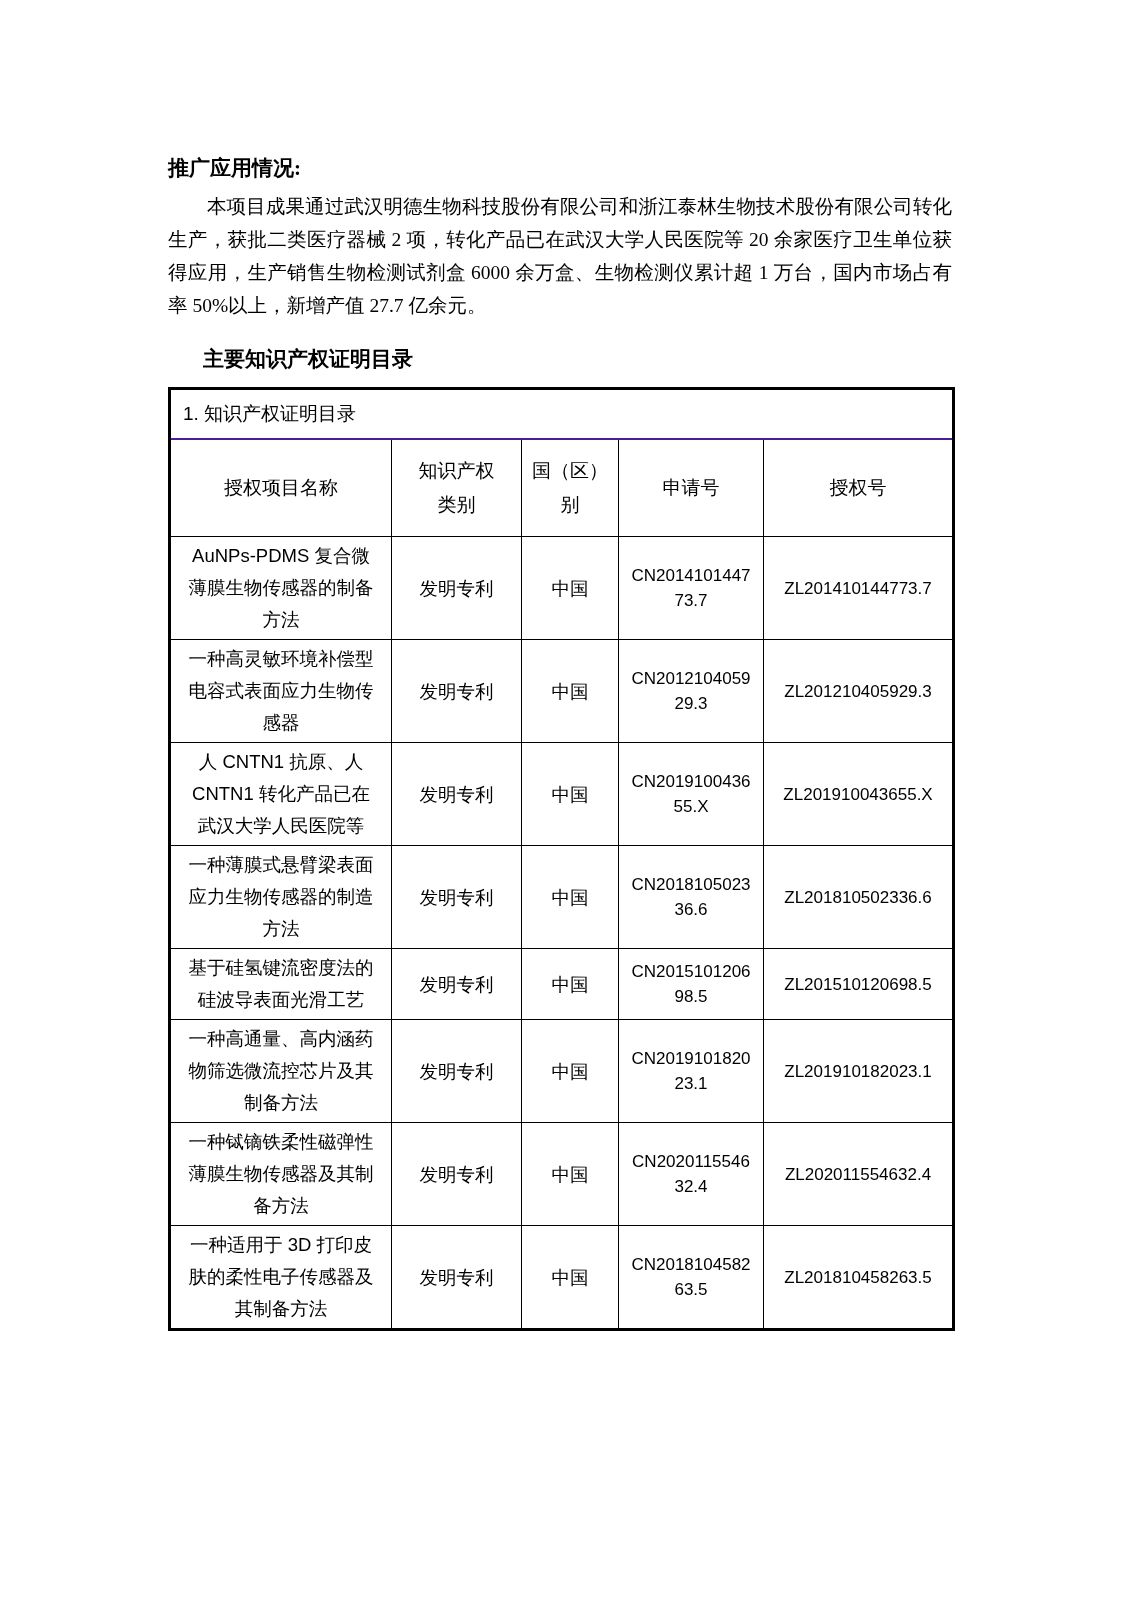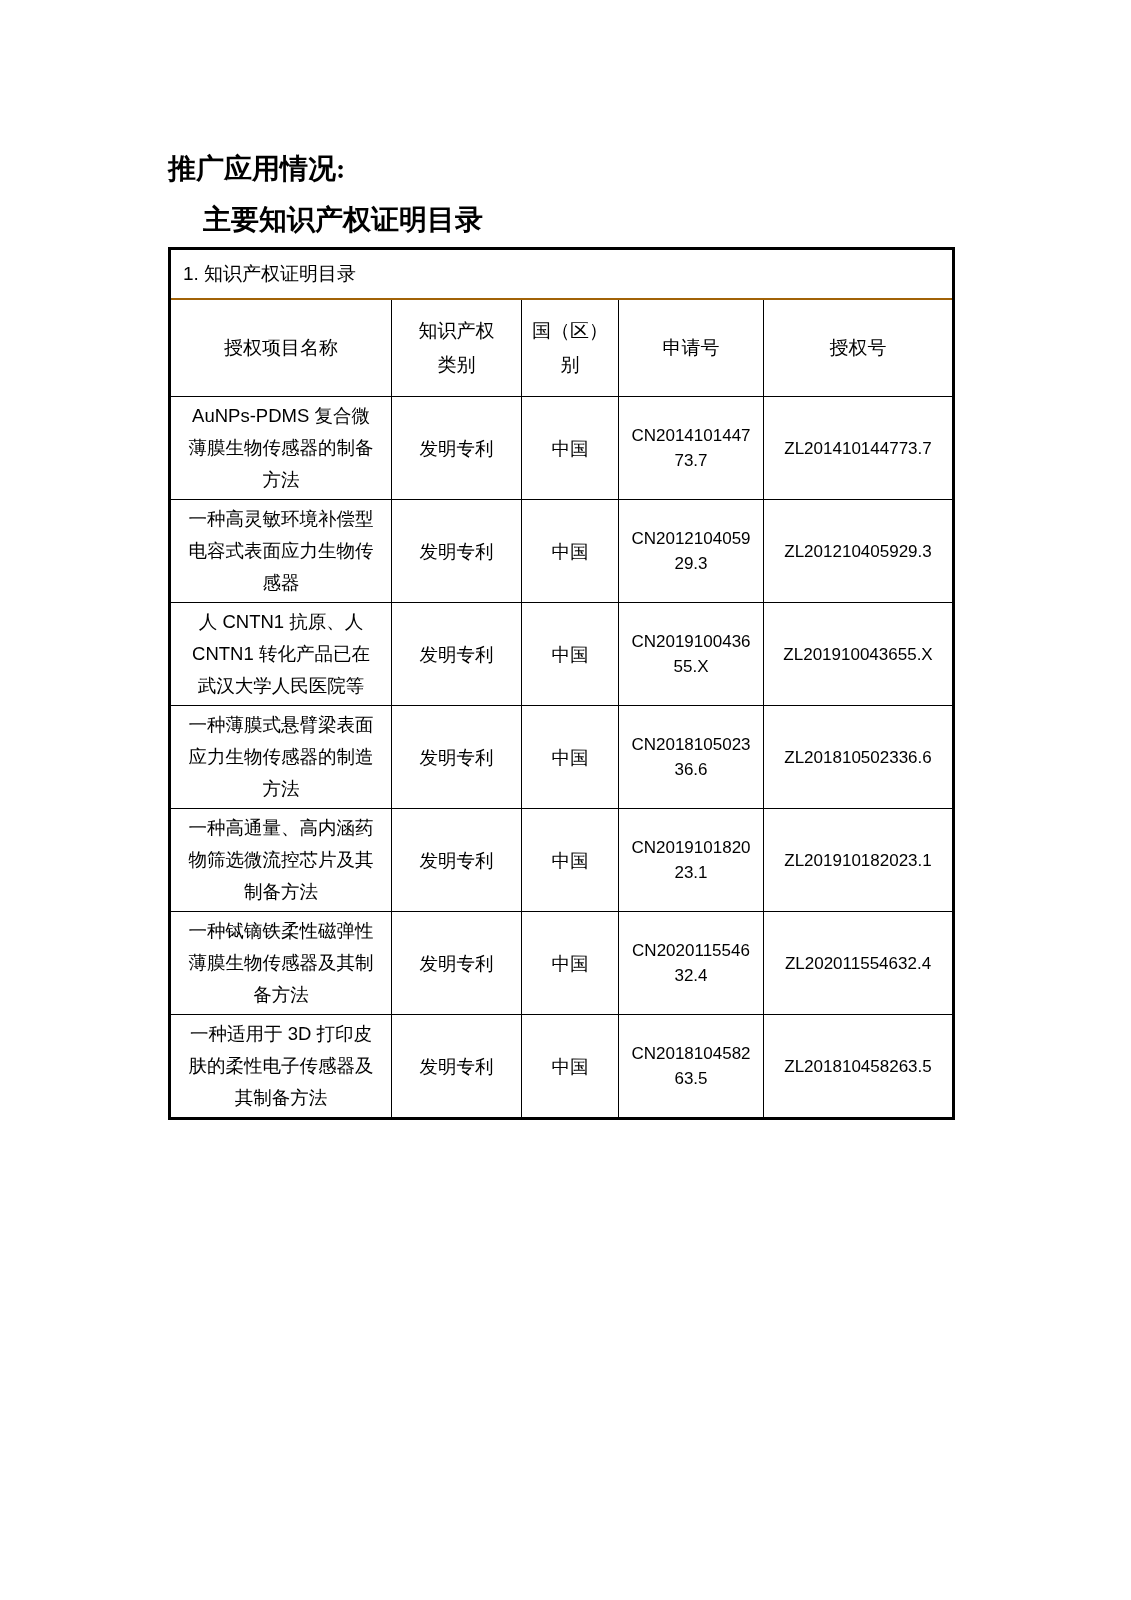--- a/index.html
+++ b/index.html
@@ -11,21 +11,21 @@
     color:#000;
     font-family:"Liberation Serif", serif;
     overflow:hidden;
   }
   .content {
     position:absolute;
     left:168px; top:155px;
     width:784px;
   }
   .doc-heading {
-    font-size:28px;
+    font-size:21px;
     font-weight:bold;
     line-height:27px;
     margin:0;
     font-family:"Liberation Serif", serif;
   }
   .doc-paragraph {
     font-size:19.5px;
     line-height:33px;
     text-align:justify;
     text-indent:2em;
@@ -46,21 +46,21 @@
     border:1px solid #000;
     text-align:center;
     vertical-align:middle;
     overflow:hidden;
   }
   tr.title-row td {
     text-align:left;
     font-family:"Liberation Sans", sans-serif;
     font-size:19px;
     padding:11px 12px;
-    border-bottom:2px solid #a16207;
+    border-bottom:2px solid #4c1d95;
   }
   tr.header-row th {
     height:96px;
     font-weight:normal;
     font-family:"Liberation Sans", sans-serif;
     font-size:19px;
     line-height:34px;
     white-space:pre-line;
     padding:0 4px;
   }
@@ -92,20 +92,21 @@
   }
 </style>
 </head>
 <body>
 
 <div class="page">
   <div class="content">
 
     <h2 class="doc-heading">推广应用情况:</h2>
 
+    <p class="doc-paragraph">本项目成果通过武汉明德生物科技股份有限公司和浙江泰林生物技术股份有限公司转化生产，获批二类医疗器械 2 项，转化产品已在武汉大学人民医院等 20 余家医疗卫生单位获得应用，生产销售生物检测试剂盒 6000 余万盒、生物检测仪累计超 1 万台，国内市场占有率 50%以上，新增产值 27.7 亿余元。</p>
 
     <h2 class="doc-heading second">主要知识产权证明目录</h2>
 
     <table class="ip-table">
       <colgroup>
         <col style="width:222px">
         <col style="width:130px">
         <col style="width:97px">
         <col style="width:145px">
         <col style="width:190px">
@@ -146,20 +147,27 @@
           <td class="grant-cell">ZL201910043655.X</td>
         </tr>
         <tr>
           <td class="name-cell">一种薄膜式悬臂梁表面应力生物传感器的制造方法</td>
           <td class="cat-cell">发明专利</td>
           <td class="country-cell">中国</td>
           <td class="app-cell">CN201810502336.6</td>
           <td class="grant-cell">ZL201810502336.6</td>
         </tr>
         <tr>
+          <td class="name-cell">基于硅氢键流密度法的硅波导表面光滑工艺</td>
+          <td class="cat-cell">发明专利</td>
+          <td class="country-cell">中国</td>
+          <td class="app-cell">CN201510120698.5</td>
+          <td class="grant-cell">ZL201510120698.5</td>
+        </tr>
+        <tr>
           <td class="name-cell">一种高通量、高内涵药物筛选微流控芯片及其制备方法</td>
           <td class="cat-cell">发明专利</td>
           <td class="country-cell">中国</td>
           <td class="app-cell">CN201910182023.1</td>
           <td class="grant-cell">ZL201910182023.1</td>
         </tr>
         <tr>
           <td class="name-cell">一种铽镝铁柔性磁弹性薄膜生物传感器及其制备方法</td>
           <td class="cat-cell">发明专利</td>
           <td class="country-cell">中国</td>

